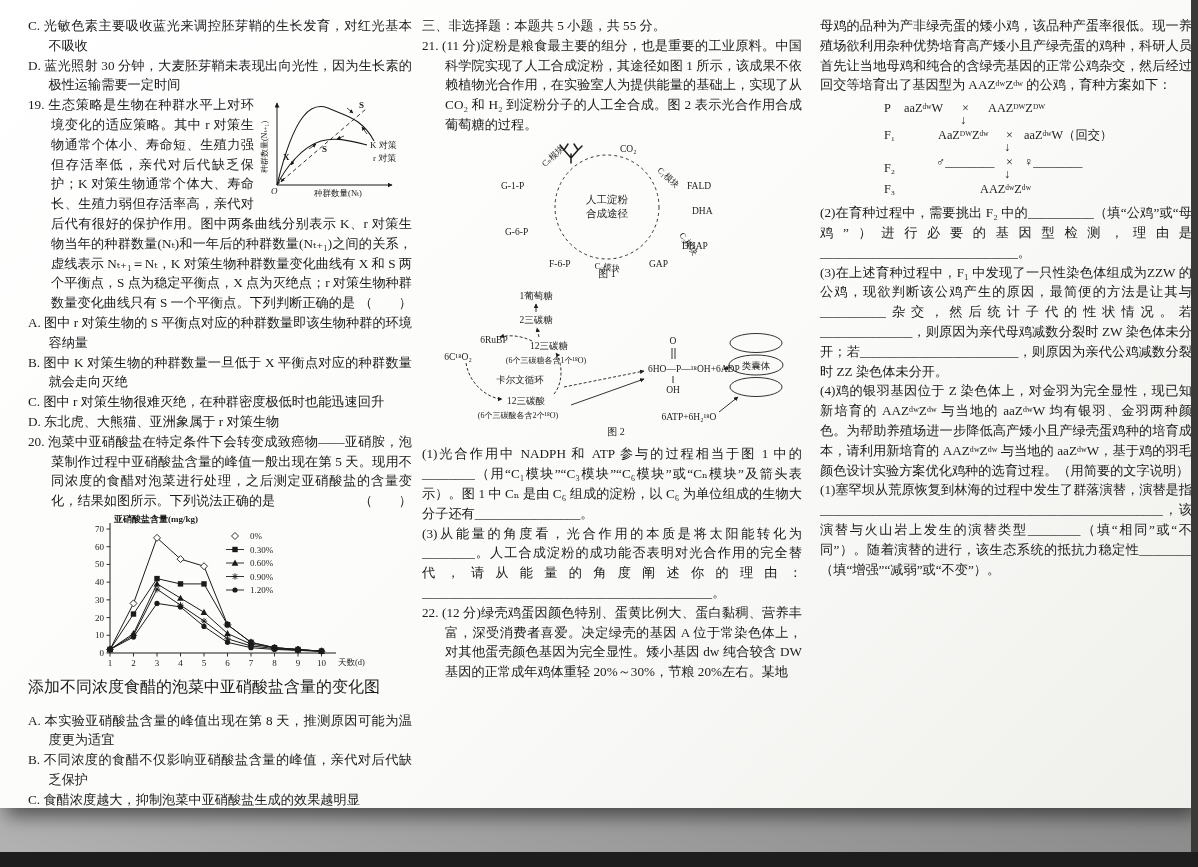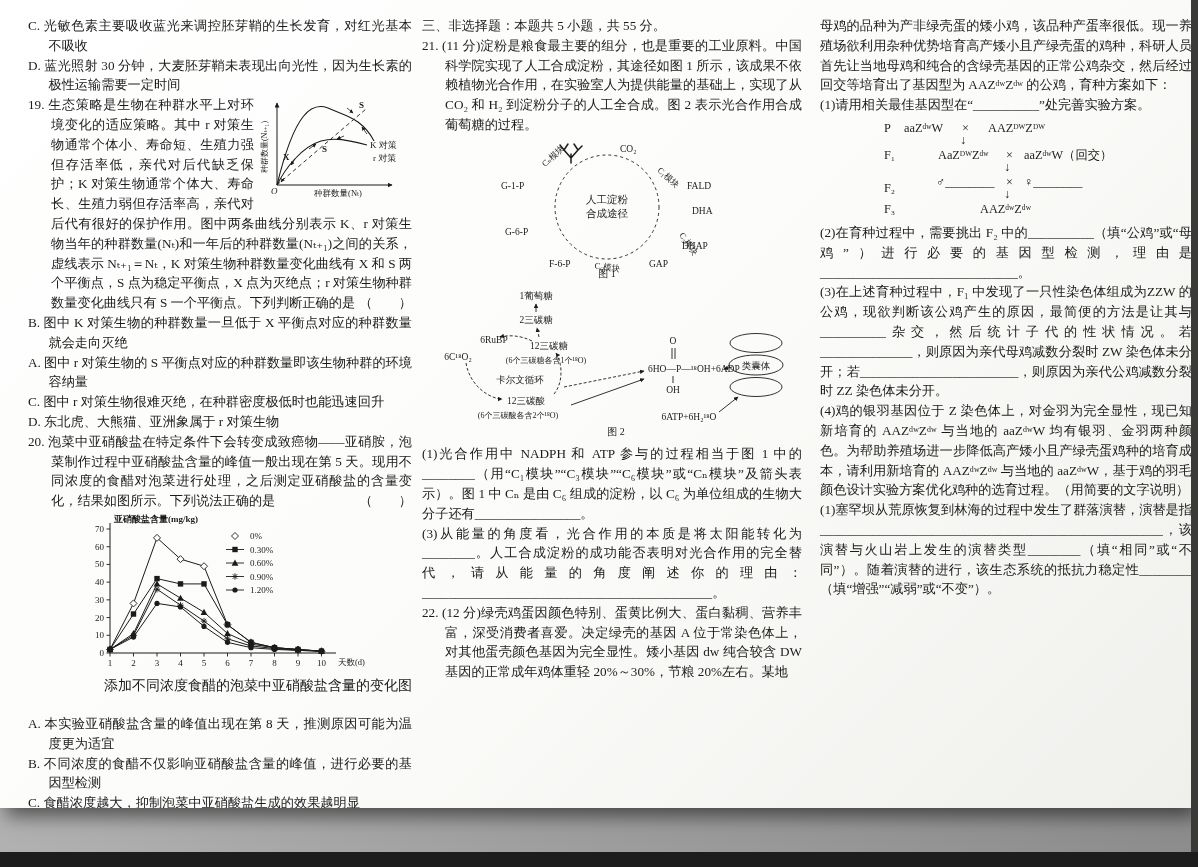--- a/index.html
+++ b/index.html
@@ -15,21 +15,21 @@
   #col1{left:28px;width:384px;}
   #col2{left:422px;width:380px;}
   #col3{left:820px;width:372px;}
   p{margin:0;}
   .opt{padding-left:1.55em;text-indent:-1.55em;}
   .qitem{padding-left:1.75em;text-indent:-1.75em;}
   .sec-header{font-weight:normal;}
   .paren{float:right;}
   .figfloat{float:right;width:152px;margin:0 0 2px 6px;text-indent:0;}
   .chartwrap{text-align:center;margin:2px 0 0 0;}
-  .caption{text-align:right;font-size:14px;line-height:1.3;margin-bottom:19px;}
+  .caption{text-align:left;font-size:16px;line-height:1.3;margin-bottom:13px;}
   .figcenter{text-align:center;margin:2px 0;}
   .pagenum{position:absolute;top:826px;text-align:center;font-size:13px;letter-spacing:1px;}
   #pn1{left:28px;width:384px;} #pn2{left:422px;width:380px;} #pn3{left:820px;width:372px;}
   svg text{font-family:"Liberation Serif","DejaVu Serif",serif;fill:#1b1b1b;}
   svg line,svg path,svg polyline,svg circle,svg ellipse{vector-effect:none;}
   .cross{position:relative;height:102px;font-size:12.3px;margin:4px 0 2px 0;}
   .cx{position:absolute;white-space:nowrap;}
   .blankline{letter-spacing:0;}
 </style>
 </head>
@@ -67,22 +67,22 @@
           <text x="113" y="66" font-size="9">r 对策</text>
           <text x="11" y="99" font-size="9" font-style="italic">O</text>
           <text x="78" y="101" font-size="8.5" text-anchor="middle">种群数量(Nₜ)</text>
           <text x="7" y="52" font-size="8" text-anchor="middle" transform="rotate(-90 7 52)">种群数量(Nₜ₊₁)</text>
         </svg>
       </span>
       <span>19.</span>
       <span>生态策略是生物在种群水平上对环境变化的适应策略。其中 r 对策生物通常个体小、寿命短、生殖力强但存活率低，亲代对后代缺乏保护；K 对策生物通常个体大、寿命长、生殖力弱但存活率高，亲代对后代有很好的保护作用。图中两条曲线分别表示 K、r 对策生物当年的种群数量(Nₜ)和一年后的种群数量(Nₜ₊₁)之间的关系，虚线表示 Nₜ₊₁＝Nₜ，K 对策生物种群数量变化曲线有 X 和 S 两个平衡点，S 点为稳定平衡点，X 点为灭绝点；r 对策生物种群数量变化曲线只有 S 一个平衡点。下列判断正确的是</span>
       <span class="paren">（　　）</span>
     </div>
+    <p class="opt">A. 图中 r 对策生物的 S 平衡点对应的种群数量即该生物种群的环境容纳量</p>
     <p class="opt">B. 图中 K 对策生物的种群数量一旦低于 X 平衡点对应的种群数量就会走向灭绝</p>
-    <p class="opt">A. 图中 r 对策生物的 S 平衡点对应的种群数量即该生物种群的环境容纳量</p>
     <p class="opt">C. 图中 r 对策生物很难灭绝，在种群密度极低时也能迅速回升</p>
     <p class="opt">D. 东北虎、大熊猫、亚洲象属于 r 对策生物</p>
 
     <div class="qitem">
       <span>20.</span>
       <span>泡菜中亚硝酸盐在特定条件下会转变成致癌物——亚硝胺，泡菜制作过程中亚硝酸盐含量的峰值一般出现在第 5 天。现用不同浓度的食醋对泡菜进行处理，之后测定亚硝酸盐的含量变化，结果如图所示。下列说法正确的是</span>
       <span class="paren">（　　）</span>
     </div>
     <div class="chartwrap">
       <svg id="nitrite-svg" width="292" height="158" viewBox="0 0 292 158">
@@ -225,21 +225,21 @@
           <circle cx="200.5" cy="136.45714285714286" r="2.6" fill="#1b1b1b"></circle>
           <circle cx="224" cy="137.34285714285716" r="2.6" fill="#1b1b1b"></circle>
           <circle cx="247.5" cy="138.22857142857143" r="2.6" fill="#1b1b1b"></circle>
           <line x1="152" y1="77" x2="170" y2="77" stroke="#1b1b1b" stroke-width="0.9"></line>
           <circle cx="161" cy="77" r="2.6" fill="#1b1b1b"></circle>
           <text x="176" y="80" font-size="9">1.20%</text>
         </svg>
     </div>
     <p class="caption">添加不同浓度食醋的泡菜中亚硝酸盐含量的变化图</p>
     <p class="opt">A. 本实验亚硝酸盐含量的峰值出现在第 8 天，推测原因可能为温度更为适宜</p>
-    <p class="opt">B. 不同浓度的食醋不仅影响亚硝酸盐含量的峰值，进行必要的基因型检测</p>
+    <p class="opt">B. 不同浓度的食醋不仅影响亚硝酸盐含量的峰值，亲代对后代缺乏保护</p>
     <p class="opt">C. 食醋浓度越大，抑制泡菜中亚硝酸盐生成的效果越明显</p>
     <p class="opt">D. 健康饮食应选择食用在此条件下酿制 10 天左右的酸菜</p>
   </div>
 
   <div class="col" id="col2">
     <p class="sec-header">三、非选择题：本题共 5 小题，共 55 分。</p>
     <div class="qitem">
       <span>21.</span>
       <span>(11 分)淀粉是粮食最主要的组分，也是重要的工业原料。中国科学院实现了人工合成淀粉，其途径如图 1 所示，该成果不依赖植物光合作用，在实验室人为提供能量的基础上，实现了从 CO₂ 和 H₂ 到淀粉分子的人工全合成。图 2 表示光合作用合成葡萄糖的过程。</span>
     </div>
@@ -310,21 +310,20 @@
     <p class="blankline">(3)从能量的角度看，光合作用的本质是将太阳能转化为________。人工合成淀粉的成功能否表明对光合作用的完全替代，请从能量的角度阐述你的理由：____________________________________________。</p>
 
     <div class="qitem">
       <span>22.</span>
       <span>(12 分)绿壳鸡蛋因颜色特别、蛋黄比例大、蛋白黏稠、营养丰富，深受消费者喜爱。决定绿壳的基因 A 位于常染色体上，对其他蛋壳颜色基因为完全显性。矮小基因 dw 纯合较含 DW基因的正常成年鸡体重轻 20%～30%，节粮 20%左右。某地</span>
     </div>
   </div>
 
   <div class="col" id="col3">
     <p>母鸡的品种为产非绿壳蛋的矮小鸡，该品种产蛋率很低。现一养殖场欲利用杂种优势培育高产矮小且产绿壳蛋的鸡种，科研人员首先让当地母鸡和纯合的含绿壳基因的正常公鸡杂交，然后经过回交等培育出了基因型为 AAZᵈʷZᵈʷ 的公鸡，育种方案如下：</p>
-    <p class="blankline">(1)请用相关最佳基因型在“__________”处完善实验方案。</p>
 
     <div class="cross">
       <span class="cx" style="left:64px;top:0">P</span>
       <span class="cx" style="left:84px;top:0">aaZᵈʷW</span>
       <span class="cx" style="left:142px;top:0">×</span>
       <span class="cx" style="left:168px;top:0">AAZᴰᵂZᴰᵂ</span>
       <span class="cx" style="left:140px;top:12px">↓</span>
       <span class="cx" style="left:64px;top:27px">F₁</span>
       <span class="cx" style="left:118px;top:27px">AaZᴰᵂZᵈʷ</span>
       <span class="cx" style="left:186px;top:27px">×</span>

